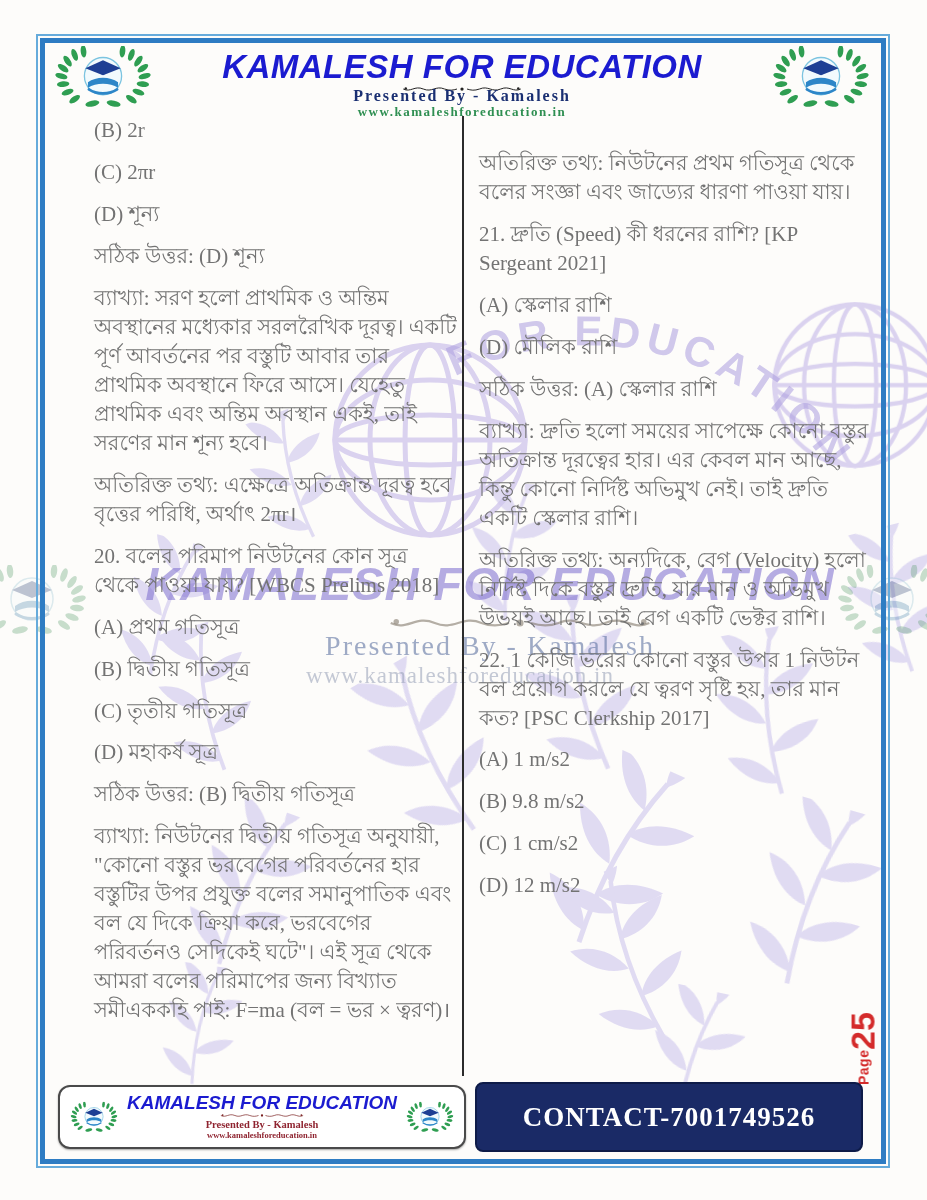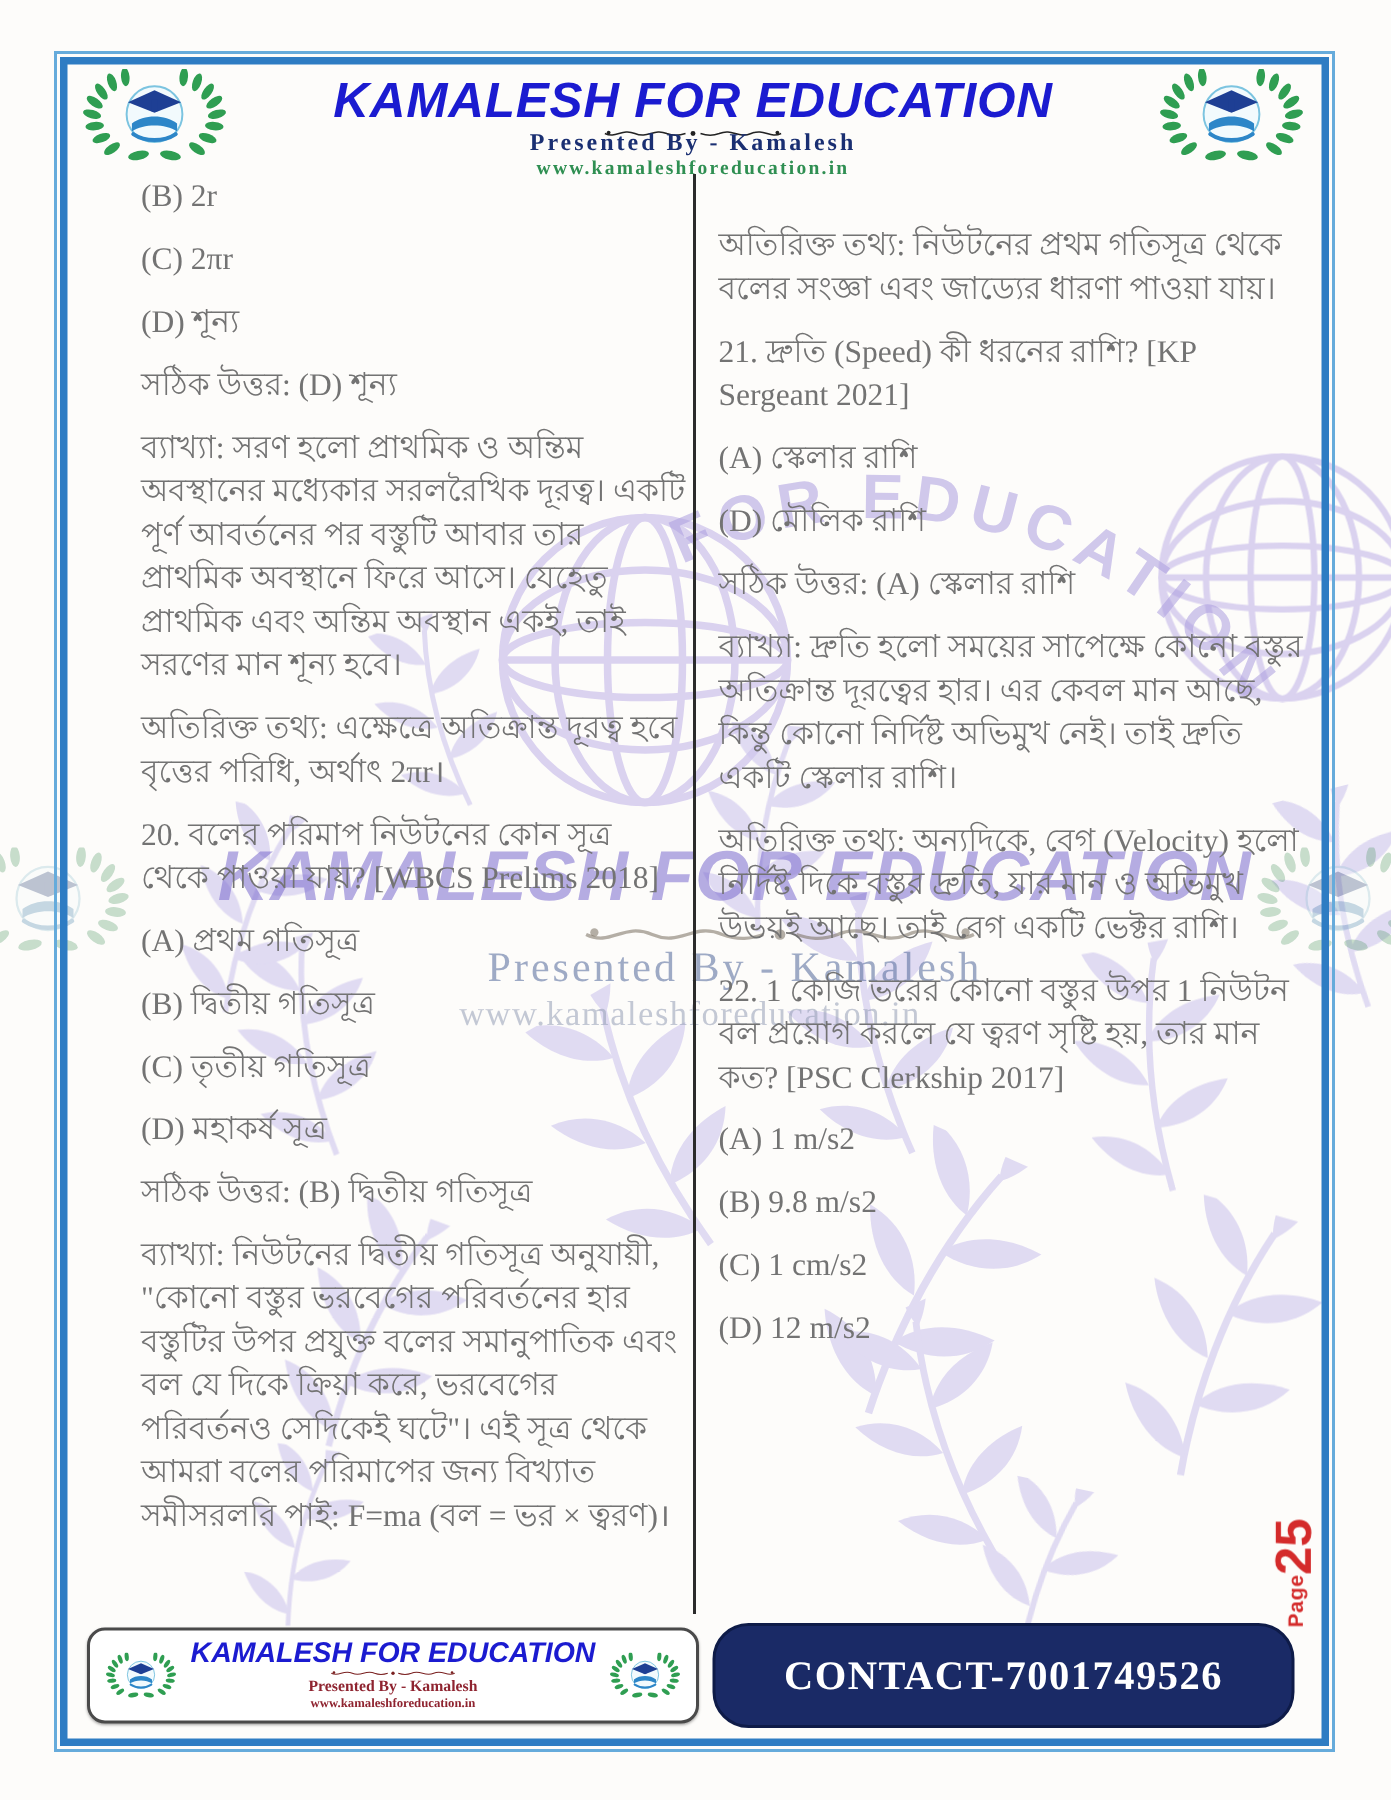--- a/index.html
+++ b/index.html
@@ -61,21 +61,21 @@
     box-shadow:0 1px 2px rgba(0,0,0,.35);
     display:flex;align-items:center;justify-content:space-between;padding:0 8px;box-sizing:border-box;}
   .footer-logo{width:52px;height:52px;flex:0 0 auto;}
   .fb-center{flex:1;text-align:center;}
   .fb-title{font-family:"Liberation Sans","DejaVu Sans",sans-serif;
     font-size:19px;font-weight:bold;font-style:italic;color:#1b1bd0;line-height:1;white-space:nowrap;}
   .fb-flourish{width:120px;height:7px;display:block;margin:0 auto;color:#7a2020;}
   .fb-sub{font-size:10.5px;font-weight:bold;color:#8f2430;line-height:1.15;}
   .fb-www{font-size:8.5px;font-weight:bold;color:#8f2430;line-height:1.1;}
   .footer-contact{position:absolute;left:475px;top:1082px;width:388px;height:70px;z-index:30;
-    background:#1a2a66;border:2px solid #0e1b48;border-radius:24px;box-sizing:border-box;
+    background:#1a2a66;border:2px solid #0e1b48;border-radius:8px;box-sizing:border-box;
     display:flex;align-items:center;justify-content:center;}
   .contact-text{color:#ffffff;font-size:27px;font-weight:bold;letter-spacing:1px;
     font-family:"Liberation Serif","DejaVu Serif",serif;white-space:nowrap;}
 </style>
 </head>
 <body>
 
 <svg width="0" height="0" style="position:absolute" aria-hidden="true">
   <defs>
     <symbol id="sym-logo" viewBox="0 0 120 70">
@@ -201,21 +201,21 @@
     <div class="block b-option">(D) শূন্য</div>
     <div class="block b-answer">সঠিক উত্তর: (D) শূন্য</div>
     <div class="block b-para">ব্যাখ্যা: সরণ হলো প্রাথমিক ও অন্তিম অবস্থানের মধ্যেকার সরলরৈখিক দূরত্ব। একটি পূর্ণ আবর্তনের পর বস্তুটি আবার তার প্রাথমিক অবস্থানে ফিরে আসে। যেহেতু প্রাথমিক এবং অন্তিম অবস্থান একই, তাই সরণের মান শূন্য হবে।</div>
     <div class="block b-para">অতিরিক্ত তথ্য: এক্ষেত্রে অতিক্রান্ত দূরত্ব হবে বৃত্তের পরিধি, অর্থাৎ 2πr।</div>
     <div class="block b-question">20. বলের পরিমাপ নিউটনের কোন সূত্র থেকে পাওয়া যায়? [WBCS Prelims 2018]</div>
     <div class="block b-option">(A) প্রথম গতিসূত্র</div>
     <div class="block b-option">(B) দ্বিতীয় গতিসূত্র</div>
     <div class="block b-option">(C) তৃতীয় গতিসূত্র</div>
     <div class="block b-option">(D) মহাকর্ষ সূত্র</div>
     <div class="block b-answer">সঠিক উত্তর: (B) দ্বিতীয় গতিসূত্র</div>
-    <div class="block b-para">ব্যাখ্যা: নিউটনের দ্বিতীয় গতিসূত্র অনুযায়ী, "কোনো বস্তুর ভরবেগের পরিবর্তনের হার বস্তুটির উপর প্রযুক্ত বলের সমানুপাতিক এবং বল যে দিকে ক্রিয়া করে, ভরবেগের পরিবর্তনও সেদিকেই ঘটে"। এই সূত্র থেকে আমরা বলের পরিমাপের জন্য বিখ্যাত সমীসরলরি পাই: F=ma (বল = ভর × ত্বরণ)।</div>
+    <div class="block b-para">ব্যাখ্যা: নিউটনের দ্বিতীয় গতিসূত্র অনুযায়ী, "কোনো বস্তুর ভরবেগের পরিবর্তনের হার বস্তুটির উপর প্রযুক্ত বলের সমানুপাতিক এবং বল যে দিকে ক্রিয়া করে, ভরবেগের পরিবর্তনও সেদিকেই ঘটে"। এই সূত্র থেকে আমরা বলের পরিমাপের জন্য বিখ্যাত সমীএককহি পাই: F=ma (বল = ভর × ত্বরণ)।</div>
   </div>
 <div class="col right">
     <div class="block b-para">অতিরিক্ত তথ্য: নিউটনের প্রথম গতিসূত্র থেকে বলের সংজ্ঞা এবং জাড্যের ধারণা পাওয়া যায়।</div>
     <div class="block b-question">21. দ্রুতি (Speed) কী ধরনের রাশি? [KP Sergeant 2021]</div>
     <div class="block b-option">(A) স্কেলার রাশি</div>
     <div class="block b-option">(D) মৌলিক রাশি</div>
     <div class="block b-answer">সঠিক উত্তর: (A) স্কেলার রাশি</div>
     <div class="block b-para">ব্যাখ্যা: দ্রুতি হলো সময়ের সাপেক্ষে কোনো বস্তুর অতিক্রান্ত দূরত্বের হার। এর কেবল মান আছে, কিন্তু কোনো নির্দিষ্ট অভিমুখ নেই। তাই দ্রুতি একটি স্কেলার রাশি।</div>
     <div class="block b-para">অতিরিক্ত তথ্য: অন্যদিকে, বেগ (Velocity) হলো নির্দিষ্ট দিকে বস্তুর দ্রুতি, যার মান ও অভিমুখ উভয়ই আছে। তাই বেগ একটি ভেক্টর রাশি।</div>
     <div class="block b-question">22. 1 কেজি ভরের কোনো বস্তুর উপর 1 নিউটন বল প্রয়োগ করলে যে ত্বরণ সৃষ্টি হয়, তার মান কত? [PSC Clerkship 2017]</div>

